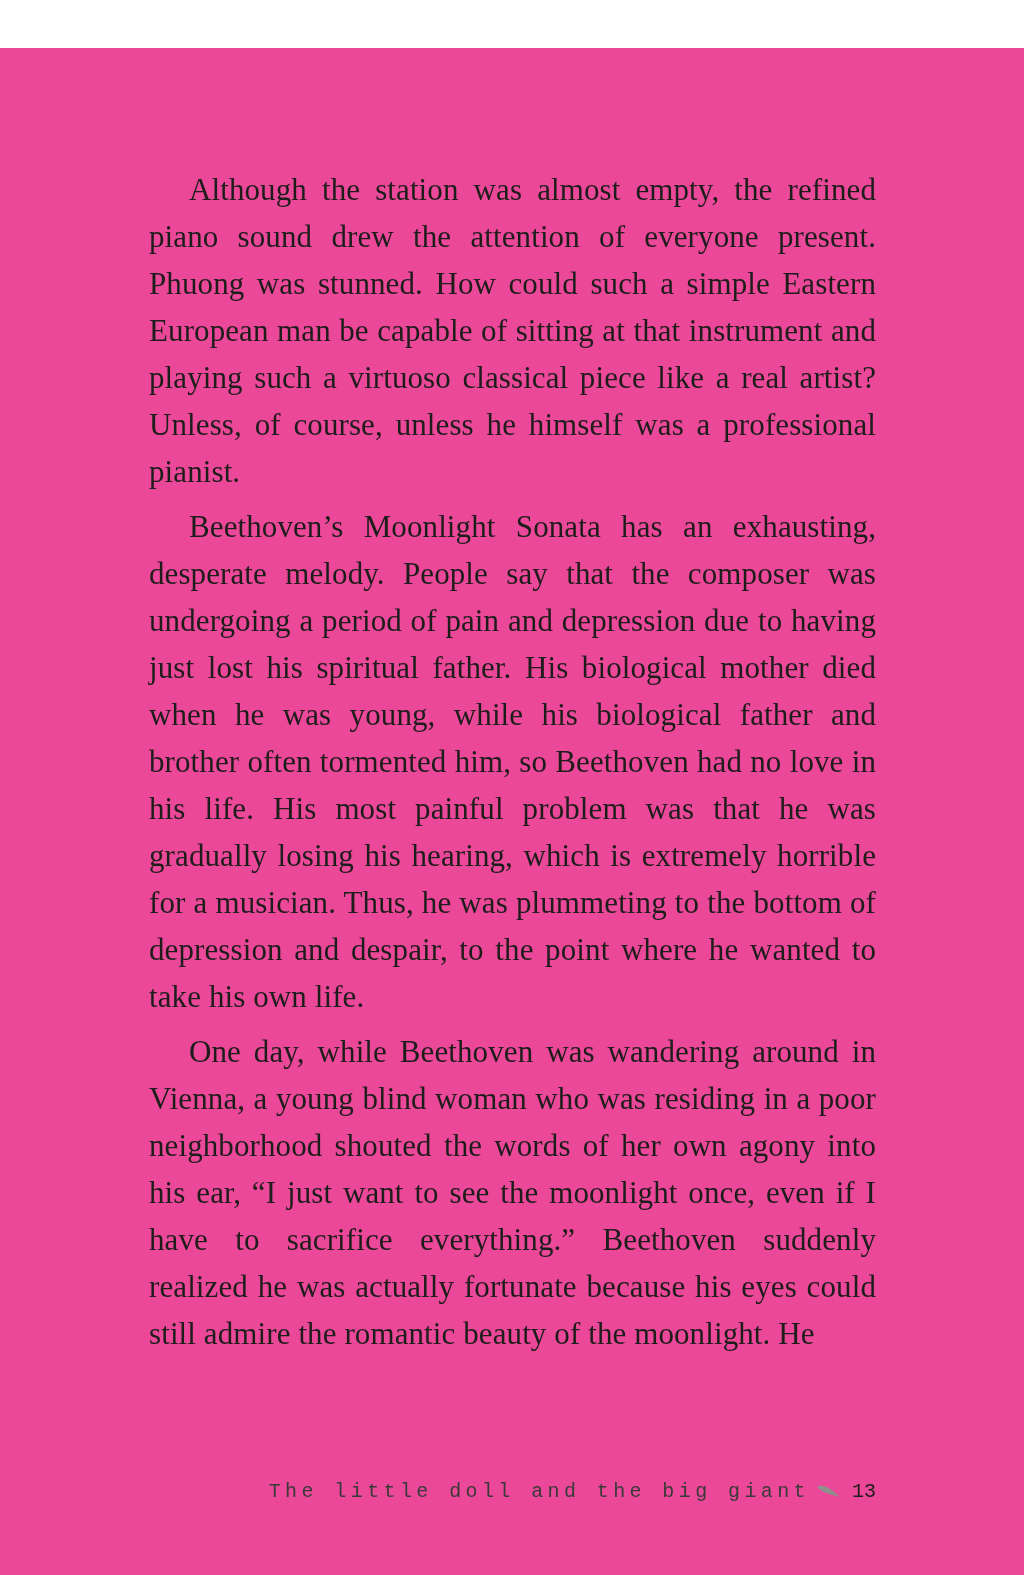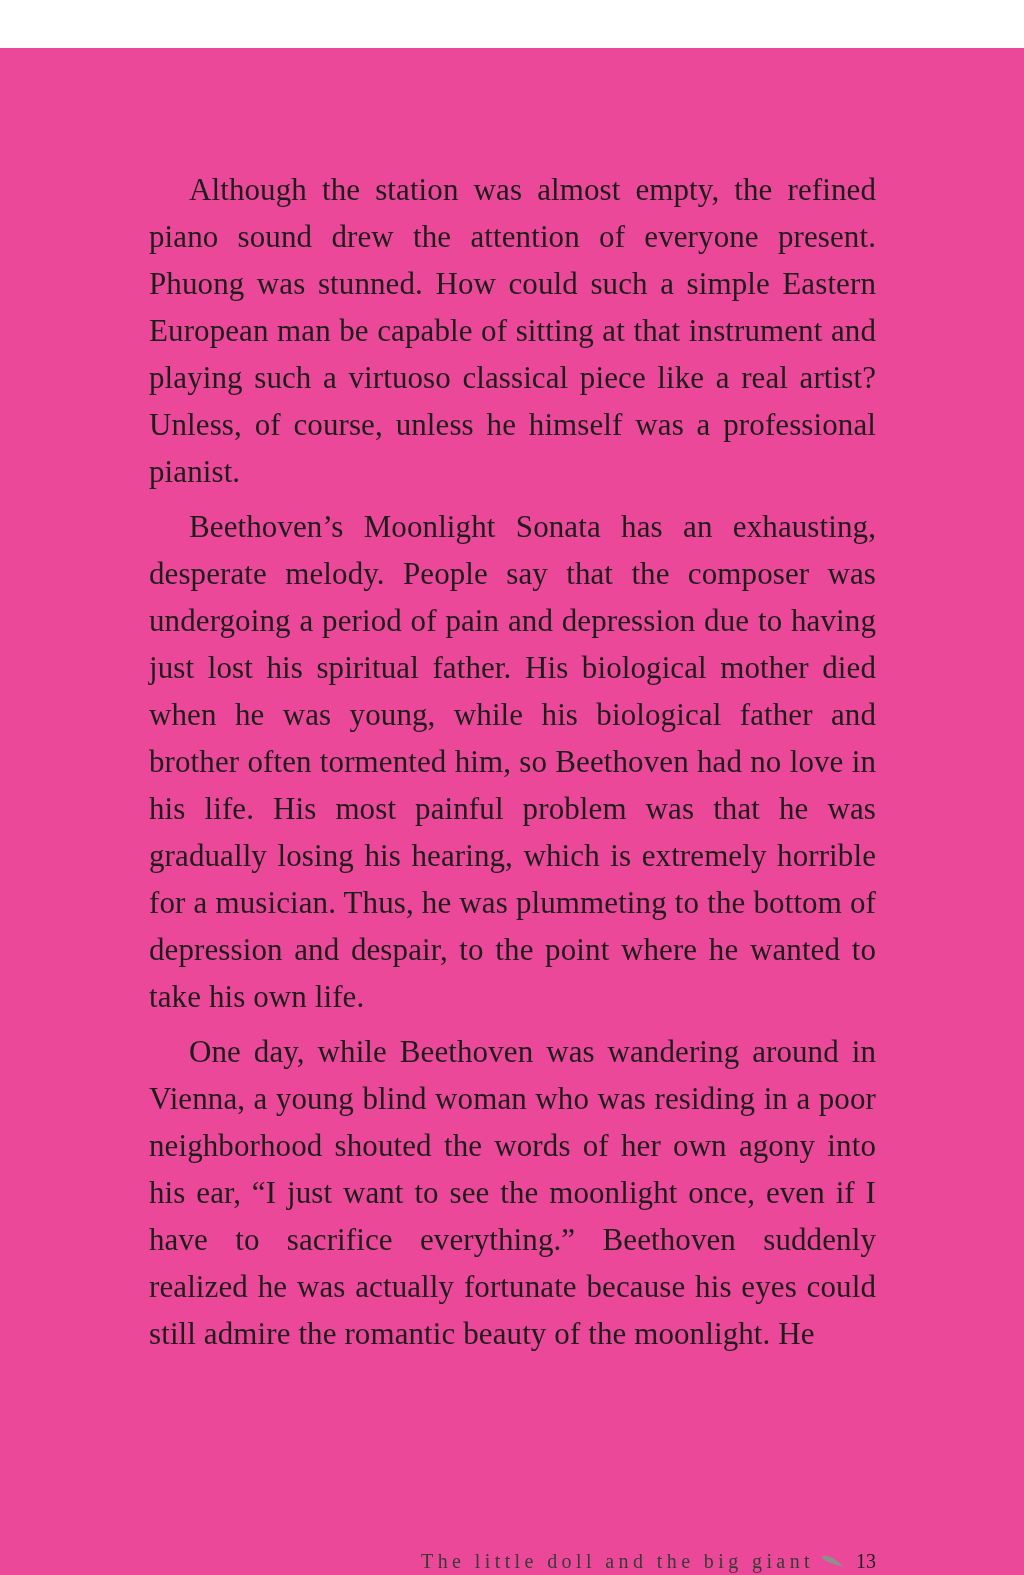--- a/index.html
+++ b/index.html
@@ -27,27 +27,28 @@
     margin: 0 0 8px 0;
     font-size: 31px;
     line-height: 47px;
     text-align: justify;
     text-indent: 40px;
     letter-spacing: 0.1px;
     color: #1d1d1b;
   }
   .footer {
     position: absolute;
-    top: 1502px;
+    top: 1432px;
     left: 149px;
     width: 727px;
     display: flex;
     justify-content: flex-end;
     align-items: center;
     white-space: nowrap;
+    font-family: Liberation Mono, monospace;
   }
   .running-title {
     font-size: 20px;
     letter-spacing: 0.22em;
     color: #3a3a38;
   }
   .ornament {
     display: inline-block;
     margin: 0 10px 0 6px;
     align-self: center;

